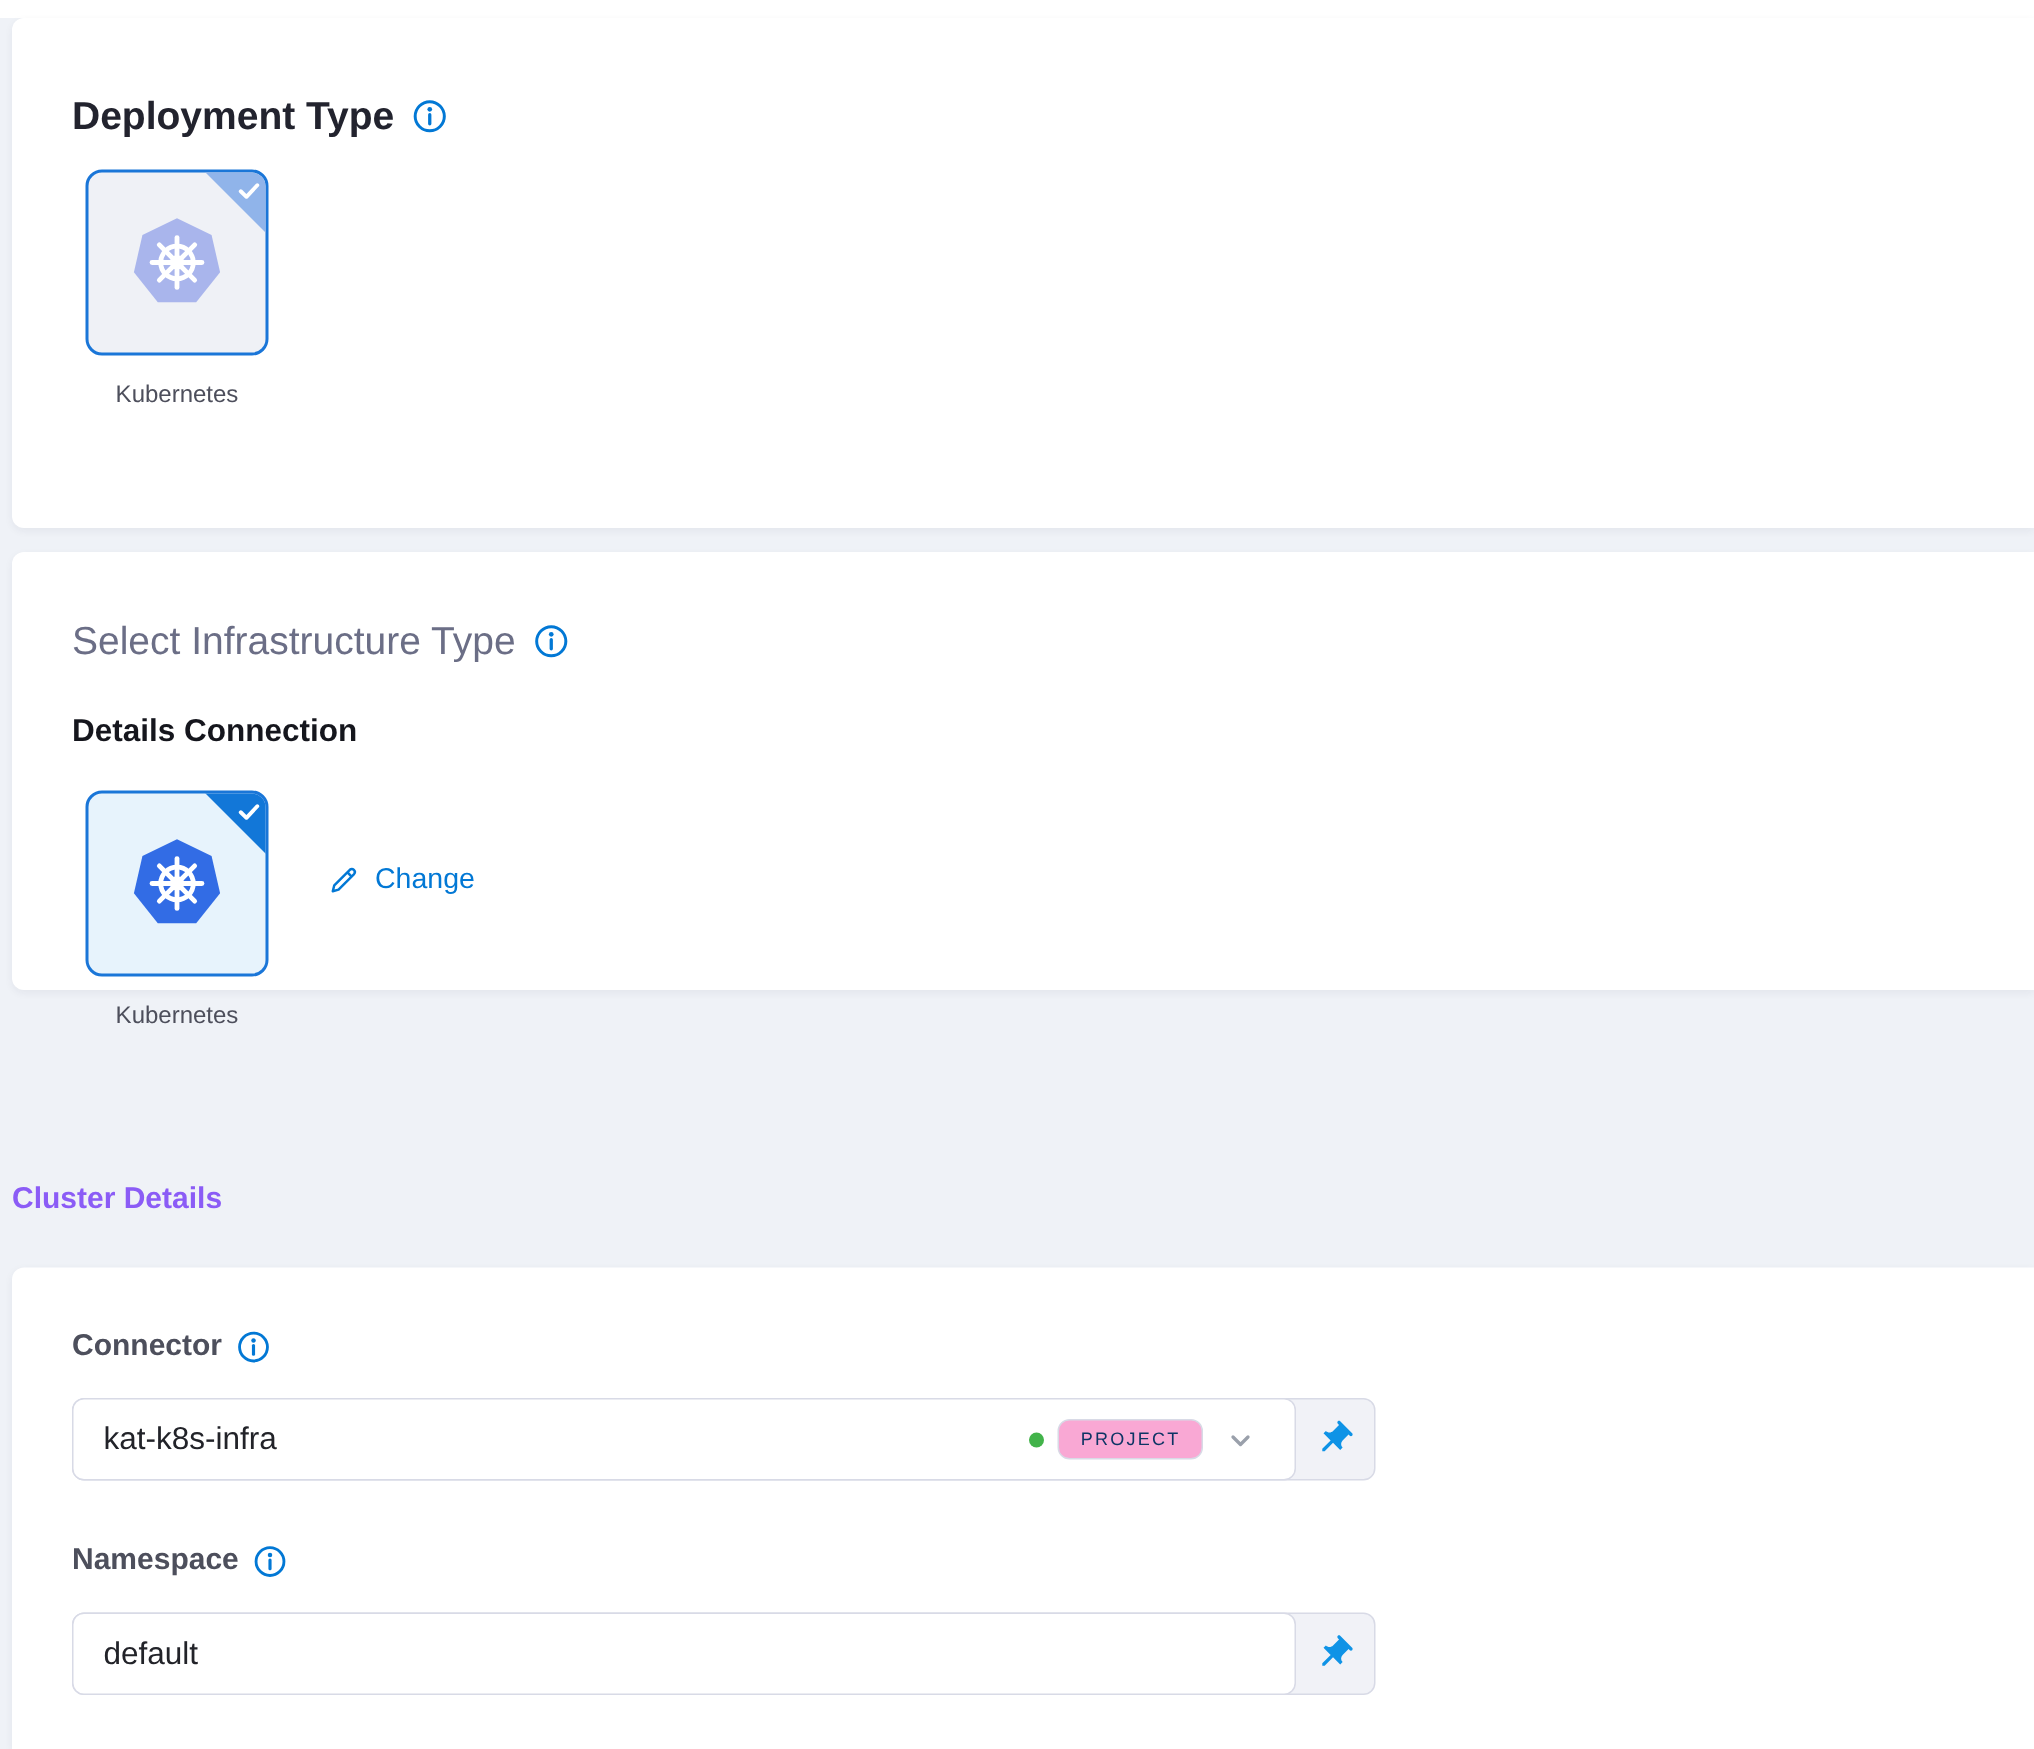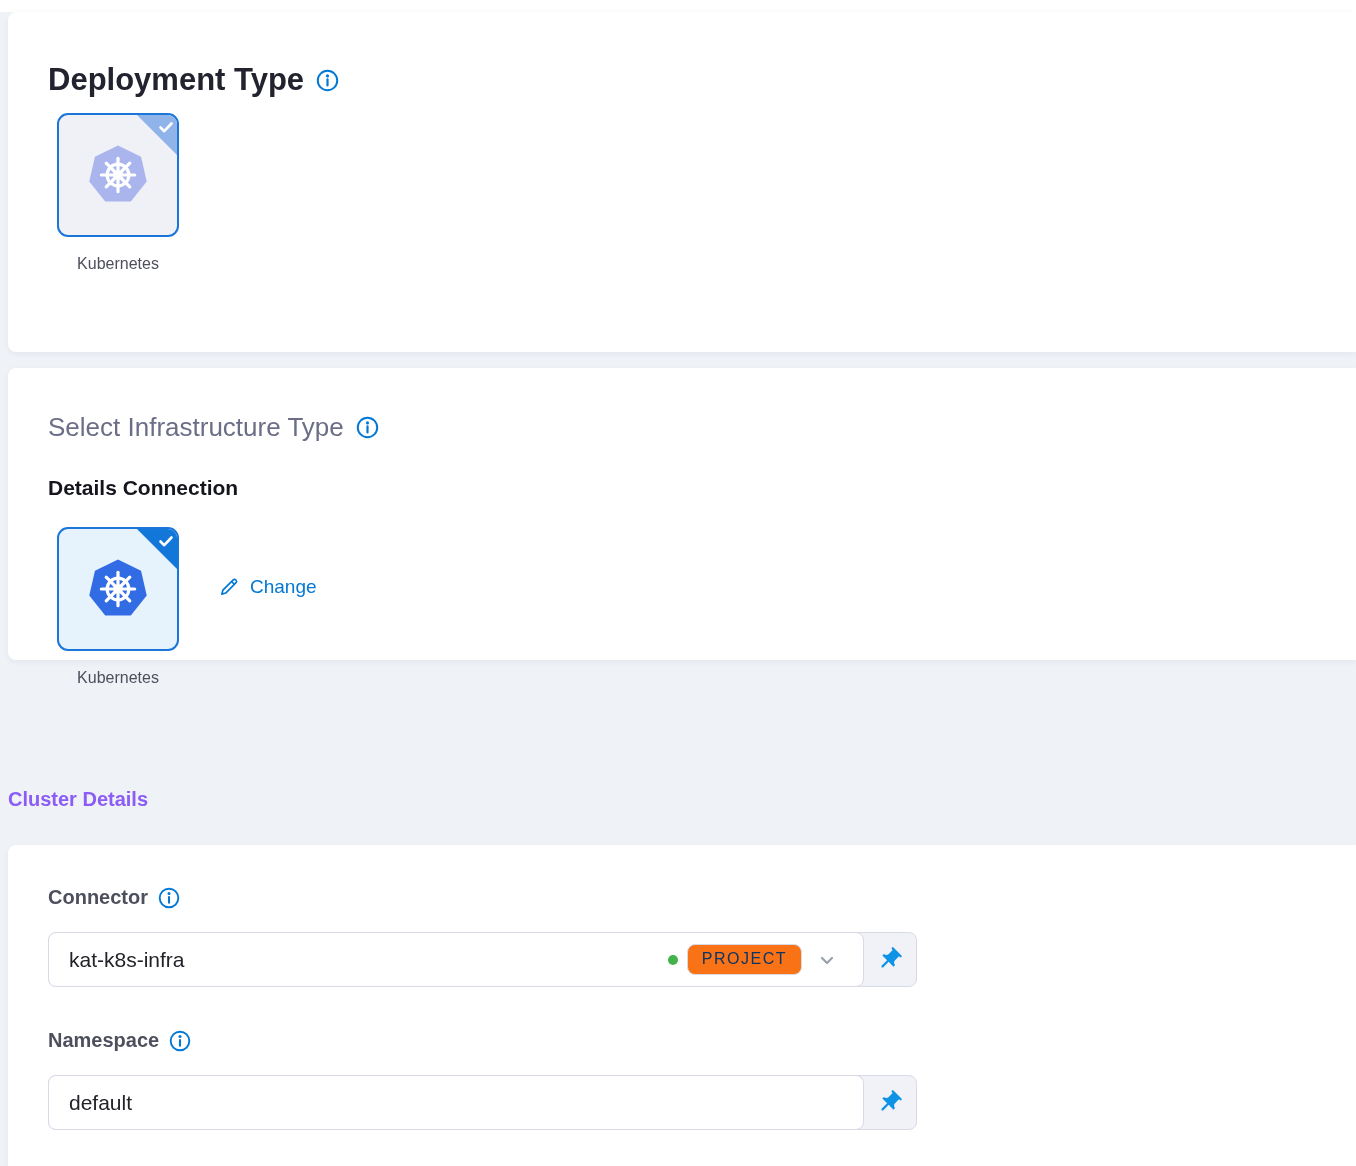--- a/index.html
+++ b/index.html
@@ -20,21 +20,21 @@
   *{box-sizing:border-box;margin:0;padding:0;}
   html,body{background:#e8ebf0;}
   body{font-family:"Liberation Sans", sans-serif;}
   .stage{position:relative;width:1356px;height:1166px;background:var(--page-bg);overflow:hidden;}
   .top-strip{position:absolute;left:0;top:0;width:1356px;height:12px;background:#ffffff;}
   .card{position:absolute;left:8px;width:1348px;background:#ffffff;border-radius:8px 0 0 8px;
         box-shadow:0 2px 6px rgba(40,41,61,0.06);}
   .card-1{top:12px;height:340px;}
   .card-2{top:368px;height:292px;}
   .card-3{top:845px;height:321px;border-radius:8px 0 0 0;}
-  .sec-title-strong{position:absolute;font-size:31px;font-weight:700;color:var(--text-dark);display:flex;align-items:center;gap:12px;}
+  .sec-title-strong{position:absolute;font-size:26px;font-weight:700;color:var(--text-dark);display:flex;align-items:center;gap:12px;}
   .sec-title-light{position:absolute;font-size:26px;font-weight:400;color:var(--text-gray);display:flex;align-items:center;gap:12px;}
   .sub-title{position:absolute;font-size:21px;font-weight:700;color:#15161d;}
   .page-h{position:absolute;left:8px;top:788px;font-size:20px;font-weight:700;color:#8b5cf6;}
   .info-icon{display:inline-flex;flex:none;cursor:pointer;}
   .tile{position:absolute;width:122px;height:124px;border:2px solid var(--tile-border);border-radius:11px;
         overflow:hidden;cursor:pointer;display:flex;align-items:center;justify-content:center;}
   .tile-1{left:57px;top:113px;background:#eff1f6;}
   .tile-2{left:57px;top:527px;background:#e7f3fc;}
   .corner{position:absolute;top:-1px;right:-1px;width:42px;height:42px;
           clip-path:polygon(0 0,100% 0,100% 100%);}
@@ -48,22 +48,22 @@
                color:var(--accent);font-size:19px;font-weight:400;cursor:pointer;}
   .field-label{position:absolute;font-size:20px;font-weight:600;color:var(--label-gray);
                display:flex;align-items:center;gap:10px;}
   .input-group{position:absolute;left:48px;width:869px;height:55px;background:#f1f2f7;
                border:1px solid var(--border-gray);border-radius:8px;padding-left:40px;}
   .input-box{position:absolute;left:-1px;top:-1px;height:55px;width:816px;background:#ffffff;
              border:1px solid var(--border-gray);border-radius:8px;display:flex;align-items:center;
              padding:0 24px 0 20px;cursor:text;}
   .input-text{flex:1;font-size:21px;color:#222329;white-space:nowrap;overflow:hidden;}
   .status-dot{width:10px;height:10px;border-radius:50%;background:var(--dot-green);flex:none;margin-right:9px;}
-  .scope-badge{border:1px solid var(--border-gray);border-radius:8px;background:#f97316;
-               padding:5px 14px 6px;font-size:16px;letter-spacing:1.5px;color:#0c3464;flex:none;cursor:pointer;}
+  .scope-badge{border:1px solid var(--border-gray);border-radius:8px;background:#f9a8d4;
+               padding:5px 14px 6px;font-size:12px;letter-spacing:1.5px;color:#0c3464;flex:none;cursor:pointer;}
   .chev{flex:none;margin-left:13px;cursor:pointer;display:flex;}
   .pin-zone{position:absolute;right:0;top:0;width:53px;height:53px;display:flex;align-items:center;
             justify-content:center;cursor:pointer;border-radius:0 8px 8px 0;}
   .g1{top:932px;} .g2{top:1075px;}
   svg{display:block;}
 </style>
 </head>
 <body>
 
 <svg width="0" height="0" style="position:absolute">

